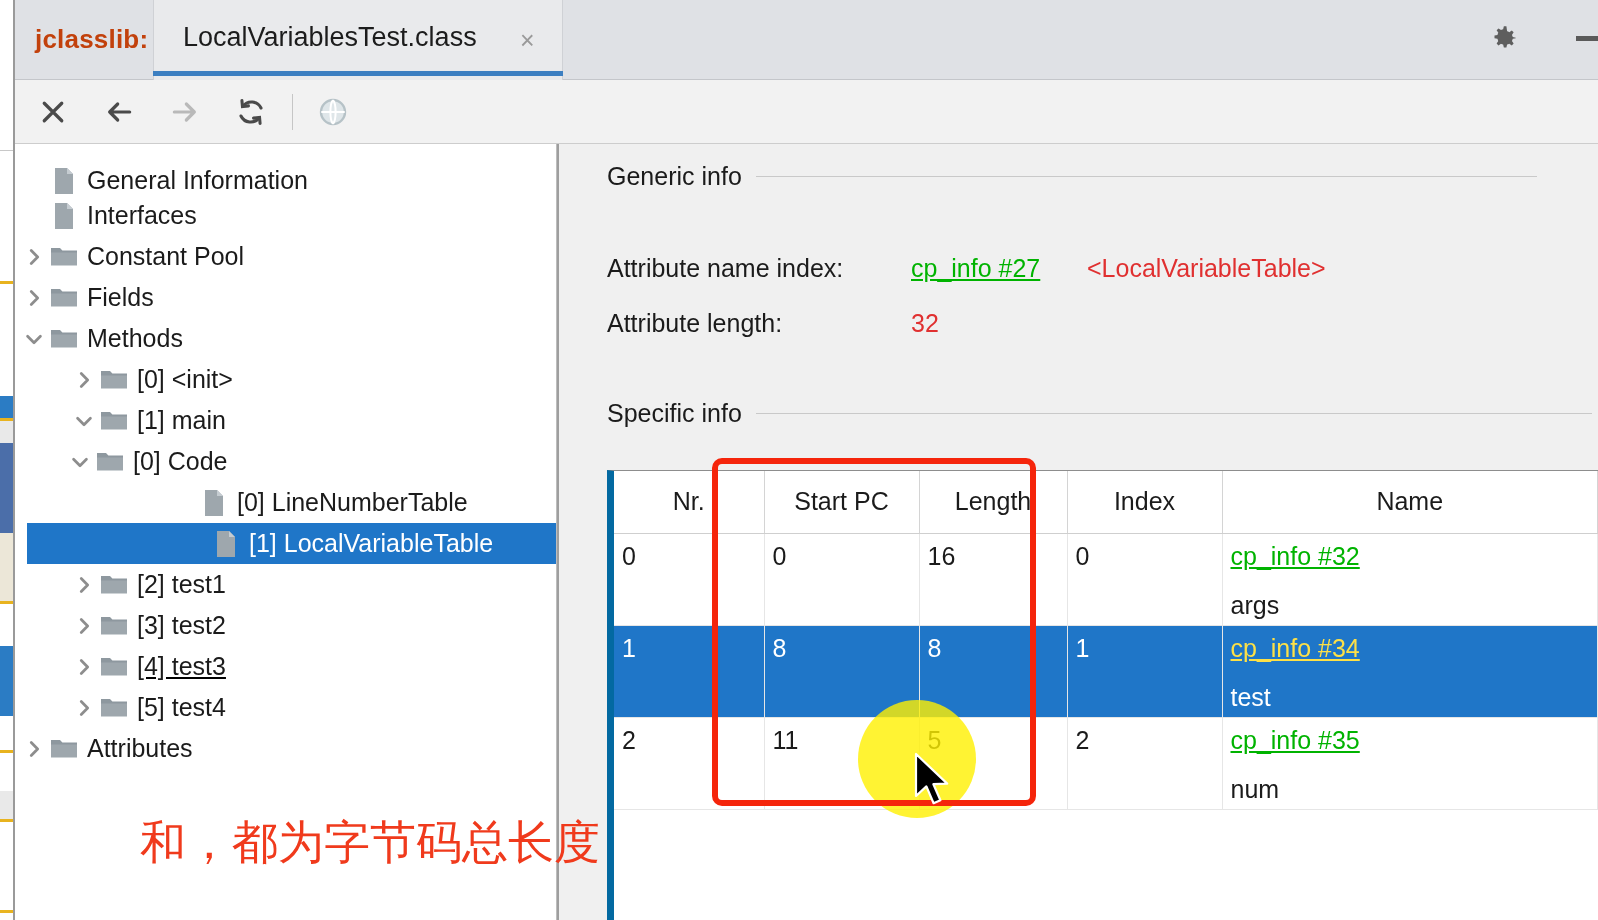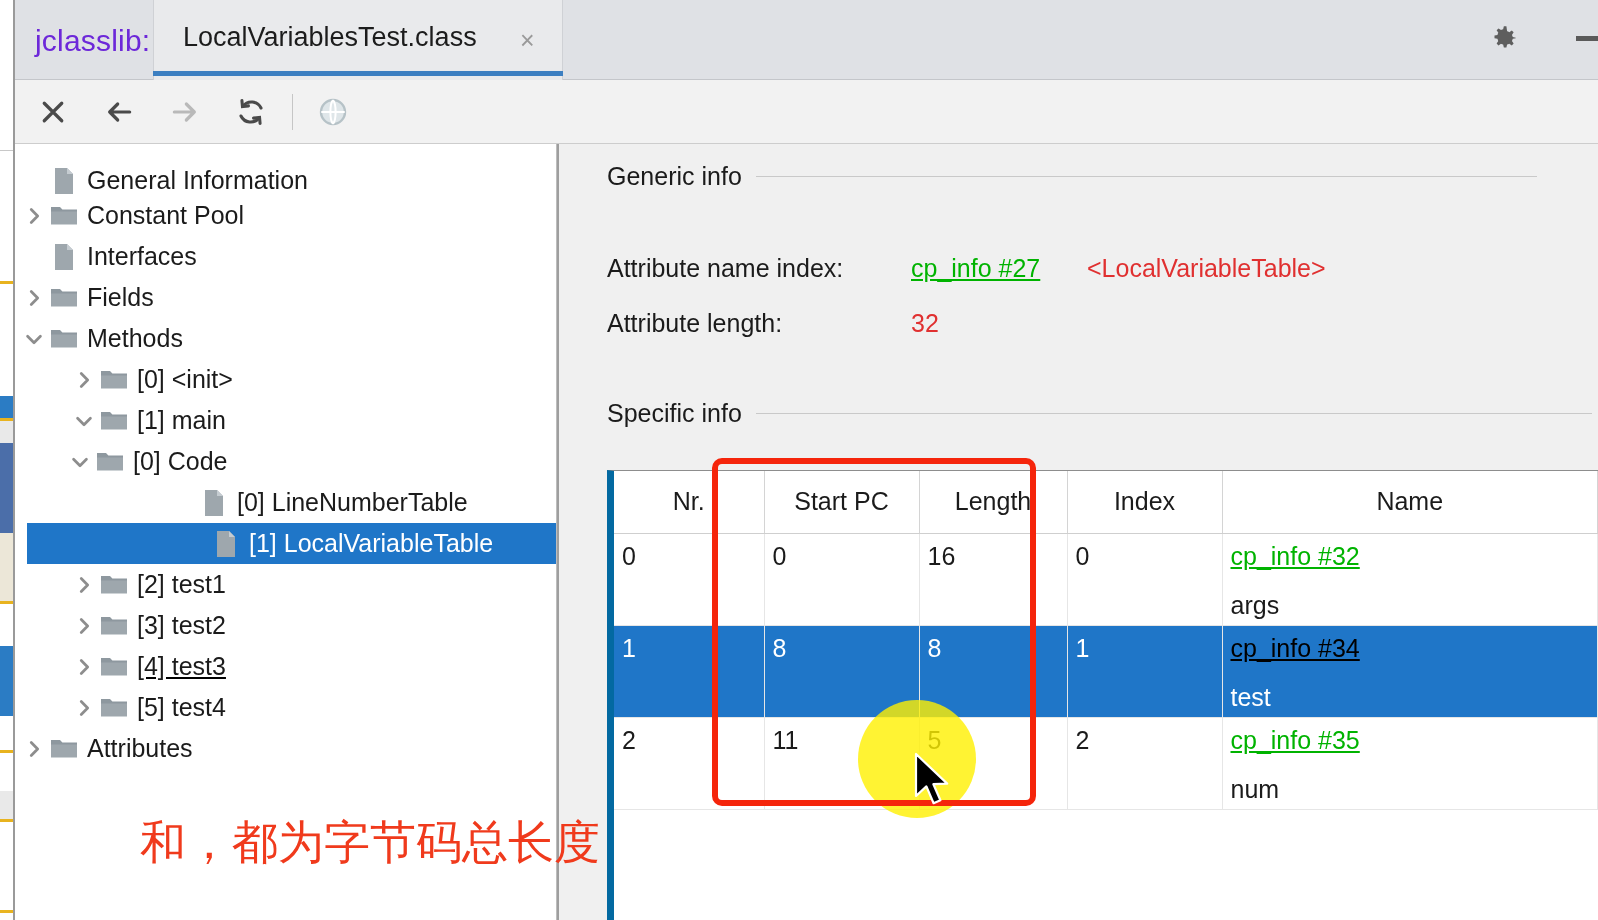--- a/index.html
+++ b/index.html
@@ -43,22 +43,23 @@
 
   
   .titlebar {
     position: relative;
     height: 80px;
     background: #dfe1e5;
     border-bottom: 1px solid #c4c6ca;
   }
   .app-label {
     position: absolute; left: 20px; top: 24px;
-    font-size: 30px; color: #6d28d9;
+    font-size: 26px; color: #c2410c;
     letter-spacing: .2px;
+    font-weight: bold;
   }
   .tab {
     position: absolute; left: 138px; top: 0;
     height: 80px; width: 410px;
     background: #e9eaec;
     border-left: 1px solid #cfd1d5;
     border-right: 1px solid #cfd1d5;
   }
   .tab-underline {
     position: absolute; left: 138px; top: 71px;
@@ -197,21 +198,21 @@
     text-align: left;
     padding-left: 8px;
     vertical-align: top;
     padding-top: 8px;
   }
   .tbl tr.sel td { background: #1f76c8; color: #ffffff; }
   .cp-link {
     display: block;
     color: #00b300; text-decoration: underline; cursor: pointer;
   }
-  .tbl tr.sel .cp-link { color: #000000; }
+  .tbl tr.sel .cp-link { color: #fde047; }
   .cp-name { display: block; margin-top: 20px; }
 
   
   .overlay { position: absolute; left: 0; top: 0; width: 1334px; height: 920px; z-index: 50; pointer-events: none; }
   .red-box {
     position: absolute;
     border: 6px solid #f5250b;
     border-radius: 10px;
   }
   .cn-note {
@@ -315,42 +316,42 @@
               <span class="twist"></span>
               <span class="ticon">
                 <svg width="24" height="28" viewBox="0 0 24 28">
                   <path d="M3 1 h12 l6 6 v20 H3 Z" fill="#9ea7ad"></path>
                   <path d="M15 1 v6 h6 Z" fill="#c5ccd1"></path>
                 </svg>
               </span>
               <span class="tlabel">General Information</span>
             </div>
             <div class="tnode" style="padding-left: 6px;">
-              <span class="twist">
-                <svg width="22" height="22" viewBox="0 0 24 24" fill="none" stroke="#8d8d8d" stroke-width="3" stroke-linecap="round" stroke-linejoin="round">
-                  <path d="M9 5 L16 12 L9 19"></path>
-                </svg>
-              </span>
-              <span class="ticon">
-                <svg width="28" height="24" viewBox="0 0 28 24">
-                  <path d="M1 4 h9 l2.4 2.6 H27 v14 H1 Z" fill="#9ea7ad"></path>
-                  <path d="M1 3 h9 l2.4 2.6 H27 v2 H1 Z" fill="#8e989f"></path>
-                </svg>
-              </span>
-              <span class="tlabel">Constant Pool</span>
-            </div>
-            <div class="tnode" style="padding-left: 6px;">
               <span class="twist"></span>
               <span class="ticon">
                 <svg width="24" height="28" viewBox="0 0 24 28">
                   <path d="M3 1 h12 l6 6 v20 H3 Z" fill="#9ea7ad"></path>
                   <path d="M15 1 v6 h6 Z" fill="#c5ccd1"></path>
                 </svg>
               </span>
               <span class="tlabel">Interfaces</span>
+            </div>
+            <div class="tnode" style="padding-left: 6px;">
+              <span class="twist">
+                <svg width="22" height="22" viewBox="0 0 24 24" fill="none" stroke="#8d8d8d" stroke-width="3" stroke-linecap="round" stroke-linejoin="round">
+                  <path d="M9 5 L16 12 L9 19"></path>
+                </svg>
+              </span>
+              <span class="ticon">
+                <svg width="28" height="24" viewBox="0 0 28 24">
+                  <path d="M1 4 h9 l2.4 2.6 H27 v14 H1 Z" fill="#9ea7ad"></path>
+                  <path d="M1 3 h9 l2.4 2.6 H27 v2 H1 Z" fill="#8e989f"></path>
+                </svg>
+              </span>
+              <span class="tlabel">Constant Pool</span>
             </div>
             <div class="tnode" style="padding-left: 6px;">
               <span class="twist">
                 <svg width="22" height="22" viewBox="0 0 24 24" fill="none" stroke="#8d8d8d" stroke-width="3" stroke-linecap="round" stroke-linejoin="round">
                   <path d="M9 5 L16 12 L9 19"></path>
                 </svg>
               </span>
               <span class="ticon">
                 <svg width="28" height="24" viewBox="0 0 28 24">
                   <path d="M1 4 h9 l2.4 2.6 H27 v14 H1 Z" fill="#9ea7ad"></path>

